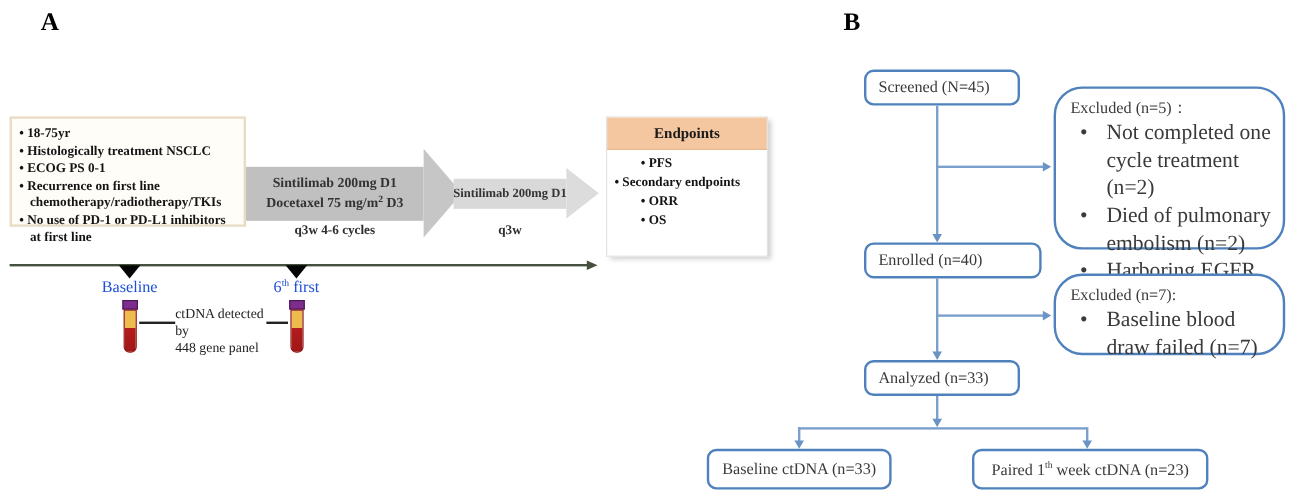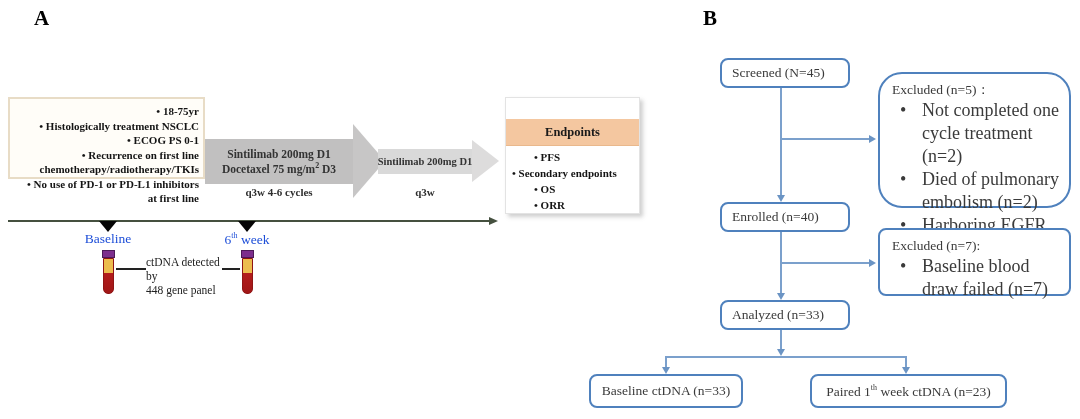--- a/index.html
+++ b/index.html
@@ -4,22 +4,22 @@
 <style>
   html,body{margin:0;padding:0;background:#fff;}
   .canvas{position:relative;width:1080px;height:419px;background:#fff;
           font-family:"Liberation Sans",sans-serif;overflow:hidden;}
   .abs{position:absolute;font-family:Liberation Serif, serif;}
 
   
   .panel-label{font-family:"Liberation Serif",serif;font-weight:bold;font-size:21px;color:#000;}
 
   
-  .crit-box{left:8px;top:97px;width:197px;height:82px;background:#fffdf8;
-            border:2px solid #e8dcc6;box-sizing:border-box;padding:5px 4px 4px 4px;text-align:right;}
+  .crit-box{left:8px;top:97px;width:197px;height:92px;background:#fffdf8;
+            border:2px solid #e8dcc6;box-sizing:border-box;padding:5px 4px 4px 4px;}
   .crit-box ul{margin:0;padding:0;list-style:none;}
   .crit-box li{font-size:11px;font-weight:bold;color:#141414;line-height:1.32;
                padding-left:11px;text-indent:-9px;}
   .crit-box li::before{content:"\2022\00a0";}
 
   .arrow-body{display:flex;flex-direction:column;justify-content:center;align-items:center;}
   .arrow1-body{left:205px;top:139px;width:148px;height:45px;background:#c1c0c0;}
   .arrow1-body .tx{font-size:11.5px;font-weight:bold;color:#333;line-height:1.25;white-space:nowrap;}
   .arrow1-head{left:353px;top:124px;width:0;height:0;border-top:37px solid transparent;
                border-bottom:37px solid transparent;border-left:32px solid #c7c6c6;}
@@ -27,21 +27,21 @@
 
   .arrow2-body{left:378px;top:149px;width:94px;height:25px;background:#d9d9d9;}
   .arrow2-body .tx{font-size:10.5px;font-weight:bold;color:#333;white-space:nowrap;}
   .arrow2-head{left:472px;top:140px;width:0;height:0;border-top:21px solid transparent;
                border-bottom:21px solid transparent;border-left:27px solid #dddcdc;}
   .sched2{left:378px;top:186px;width:94px;text-align:center;font-size:11px;font-weight:bold;color:#2e2e2e;}
 
   .ep-box{left:505px;top:97px;width:135px;height:117px;background:#fff;border:1px solid #e3e3e3;
           box-sizing:border-box;box-shadow:3px 3px 4px rgba(120,120,120,.35);}
   .ep-head{height:26px;background:#f4c7a0;border-bottom:1px solid #e9b88c;display:flex;
-           align-items:center;justify-content:center;font-size:12.5px;font-weight:bold;color:#1a1a1a;margin-top:21px;}
+           align-items:center;justify-content:center;font-size:12.5px;font-weight:bold;color:#1a1a1a;}
   .ep-body{padding:4px 2px 0 2px;}
   .ep-l1,.ep-l2{font-size:11px;font-weight:bold;color:#141414;line-height:1.45;}
   .ep-l1{padding-left:14px;text-indent:-10px;}
   .ep-l1::before{content:"\2022\00a0";}
   .ep-l2{padding-left:36px;text-indent:-10px;}
   .ep-l2::before{content:"\2022\00a0";}
 
   .tl-line{left:8px;top:220px;width:483px;height:2px;background:#45503f;}
   .tl-arrowhead{left:489px;top:217px;width:0;height:0;border-top:4px solid transparent;
                 border-bottom:4px solid transparent;border-left:9px solid #45503f;}
@@ -58,21 +58,21 @@
   .ct-line{height:2px;background:#222;top:268px;}
   .ct-text{left:146px;top:256px;width:76px;font-size:11.5px;color:#222;line-height:1.2;}
 
   
   .fbox{background:#fff;border:2px solid #4f81bd;border-radius:8px;box-sizing:border-box;
         display:flex;align-items:center;font-size:13.5px;color:#3a3a3a;}
   .fbox.padL{padding-left:10px;}
   .fbox.center{justify-content:center;}
   .fbox-big{background:#fff;border:2px solid #4f81bd;box-sizing:border-box;color:#3a3a3a;}
   .excl1{left:878px;top:72px;width:193px;height:136px;border-radius:24px;padding:7px 6px 0 12px;}
-  .excl2{left:878px;top:228px;width:193px;height:68px;border-radius:8px;padding:7px 6px 0 12px;}
+  .excl2{left:878px;top:228px;width:193px;height:68px;border-radius:24px;padding:7px 6px 0 12px;}
   .excl-title{font-size:13.5px;line-height:1.3;}
   .excl-item{font-size:18px;line-height:1.28;padding-left:30px;text-indent:-22px;}
   .excl-item::before{content:"\2022";display:inline-block;width:22px;text-indent:0;}
 
   .conn{background:#7ba0cc;}
   .ah-down{width:0;height:0;border-left:4.5px solid transparent;border-right:4.5px solid transparent;
            border-top:7px solid #6b94c4;}
   .ah-right{width:0;height:0;border-top:4.5px solid transparent;border-bottom:4.5px solid transparent;
             border-left:7px solid #6b94c4;}
 </style>
@@ -104,31 +104,31 @@
     <div class="tx">Sintilimab 200mg D1</div>
   </div>
   <div class="abs arrow2-head"></div>
   <div class="abs sched2">q3w</div>
 
   <div class="abs ep-box">
     <div class="ep-head">Endpoints</div>
     <div class="ep-body">
       <div class="ep-l2">PFS</div>
       <div class="ep-l1">Secondary endpoints</div>
+      <div class="ep-l2">ORR</div>
       <div class="ep-l2">OS</div>
-      <div class="ep-l2">ORR</div>
     </div>
   </div>
 
   <div class="abs tl-line"></div>
   <div class="abs tl-arrowhead"></div>
   <div class="abs tl-marker" style="left:99px;top:221px;"></div>
   <div class="abs tl-marker" style="left:238px;top:221px;"></div>
   <div class="abs tl-label" style="left:53px;top:231px;">Baseline</div>
-  <div class="abs tl-label" style="left:192px;top:231px;"><span>6</span><sup>th</sup><span> week</span></div>
+  <div class="abs tl-label" style="left:192px;top:231px;"><span>6</span><sup>th</sup><span> first</span></div>
 
   <div class="abs tube" style="left:102px;top:250px;">
     <div class="tube-cap"></div>
     <div class="tube-body"></div>
   </div>
   <div class="abs tube" style="left:241px;top:250px;">
     <div class="tube-cap"></div>
     <div class="tube-body"></div>
   </div>
   <div class="abs ct-line" style="left:116px;width:30px;"></div>
@@ -144,21 +144,21 @@
       <span>Screened (N=45)</span>
     </div>
 
   <div class="abs fbox-big excl1">
     <div class="excl-title">Excluded (n=5)：</div>
     <div class="excl-item">Not completed one cycle treatment (n=2)</div>
     <div class="excl-item">Died of pulmonary embolism (n=2)</div>
     <div class="excl-item">Harboring EGFR sensitive mutation(n=1)</div>
   </div>
 
-  <div class="abs fbox padL" style="left:720px;top:202px;width:130px;height:30px;">
+  <div class="abs fbox padL" style="left:720px;top:202px;width:148px;height:30px;">
       <span>Enrolled (n=40)</span>
     </div>
 
   <div class="abs fbox-big excl2">
     <div class="excl-title">Excluded (n=7):</div>
     <div class="excl-item">Baseline blood draw failed (n=7)</div>
   </div>
 
   <div class="abs fbox padL" style="left:720px;top:300px;width:130px;height:30px;">
       <span>Analyzed (n=33)</span>

